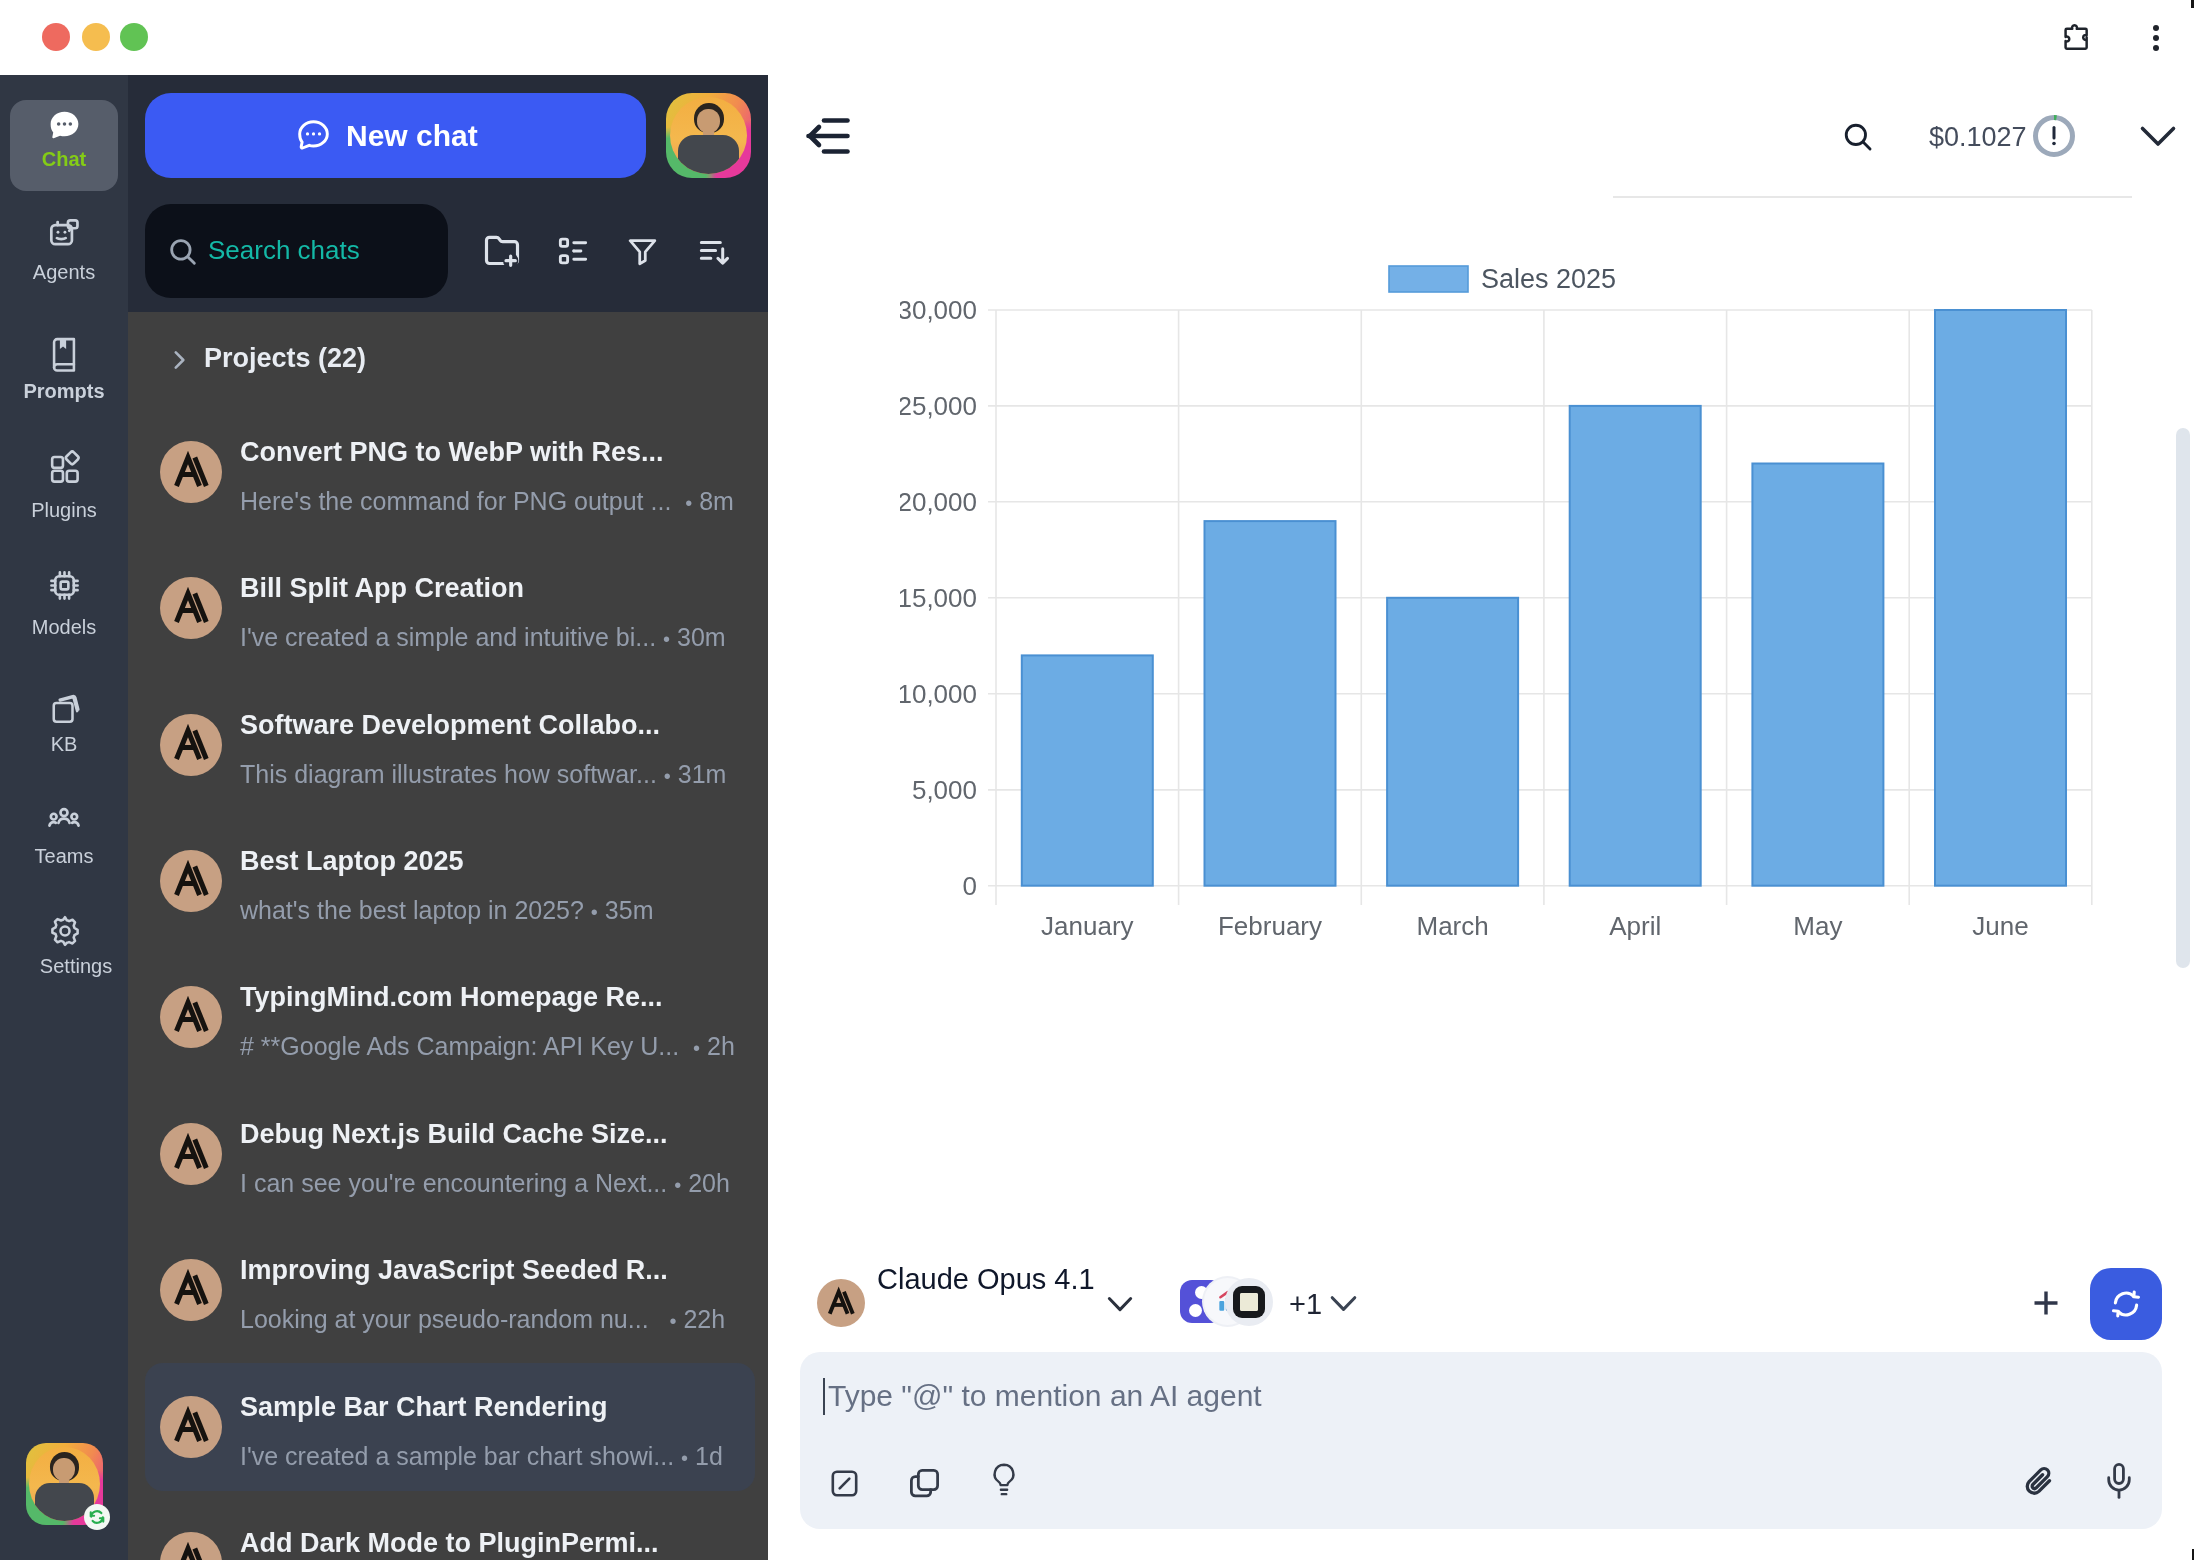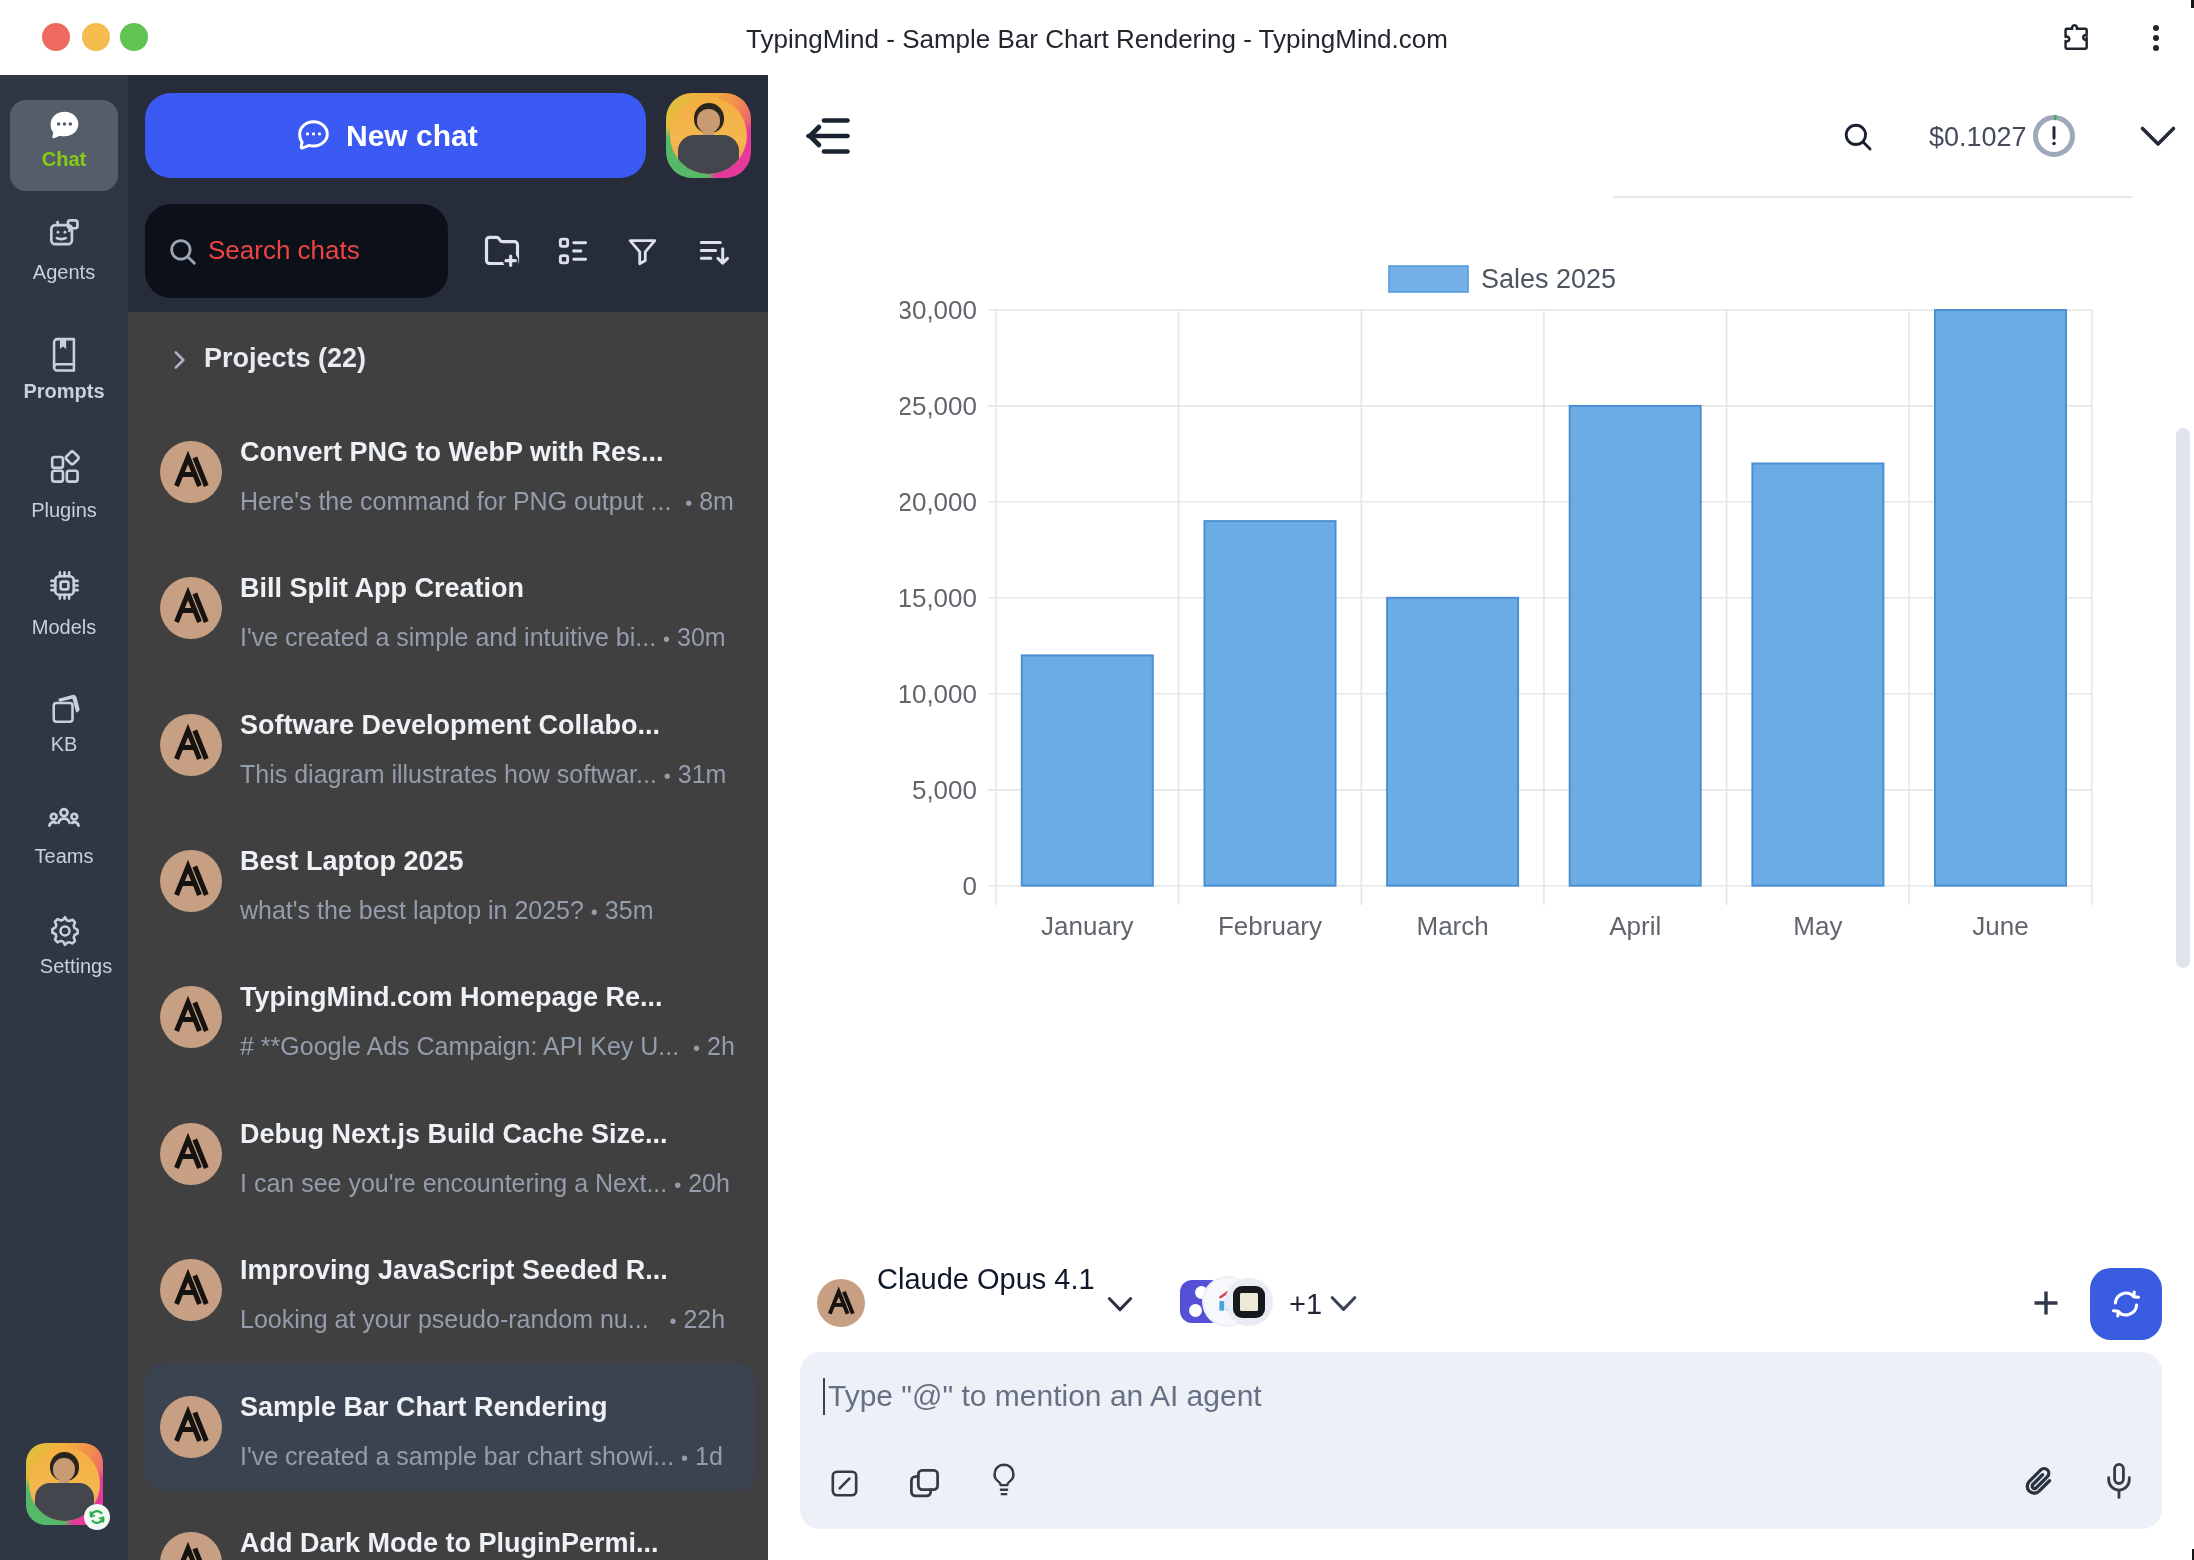--- a/index.html
+++ b/index.html
@@ -17,21 +17,20 @@
   .dot { font-size:20px; }
 </style>
 </head>
 <body>
 <div id="page">
 
   <div class="abs" id="titlebar" style="left:0;top:0;width:2194px;height:75px;background:#fff;">
     <div class="abs" style="left:42px;top:23px;width:28px;height:28px;border-radius:50%;background:#ee6a5f;"></div>
     <div class="abs" style="left:82px;top:23px;width:28px;height:28px;border-radius:50%;background:#f5bd4f;"></div>
     <div class="abs" style="left:120px;top:23px;width:28px;height:28px;border-radius:50%;background:#61c354;"></div>
-    <div class="abs" style="left:0;top:24px;width:2194px;text-align:center;font-size:26px;color:#22262e;font-weight:400;">TypingMind - Sample Bar Chart Rendering - TypingMind.com</div>
 
     <svg class="abs" style="left:2060px;top:21px;" width="32" height="34" viewBox="0 0 24 24" fill="none" stroke="#1f242c" stroke-width="2" stroke-linejoin="round">
       <path d="M20.5 11.3v8.2a1 1 0 0 1-1 1H4.5a1 1 0 0 1-1-1v-5.1c1.3.8 3-.1 3-1.7s-1.7-2.5-3-1.7V5.5a1 1 0 0 1 1-1h4.4c-.6-1.3.3-2.9 1.8-2.9s2.4 1.6 1.8 2.9h7a1 1 0 0 1 1 1v4.1c-1.3-.6-2.8.3-2.8 1.8 0 1.4 1.5 2.4 2.8 1.9z" transform="scale(0.93) translate(1,1)"></path>
     </svg>
 
     <div class="abs" style="left:2153px;top:25px;width:6px;height:6px;border-radius:50%;background:#20242b;"></div>
     <div class="abs" style="left:2153px;top:35px;width:6px;height:6px;border-radius:50%;background:#20242b;"></div>
     <div class="abs" style="left:2153px;top:45px;width:6px;height:6px;border-radius:50%;background:#20242b;"></div>
     <div class="abs" style="left:2191px;top:0;width:3px;height:8px;background:#151515;"></div>
   </div>
@@ -137,21 +136,21 @@
         <div class="abs" style="left:33px;top:32px;width:11px;height:8px;background:#c89b72;"></div>
         <div class="abs" style="left:8px;top:38px;width:61px;height:42px;border-radius:16px 16px 0 0;background:#43474d;"></div>
       </div>
     </div>
 
     <div class="abs" style="left:17px;top:129px;width:303px;height:94px;border-radius:26px;background:#0c1019;"></div>
     <svg class="abs" style="left:38px;top:160px;" width="34" height="34" viewBox="0 0 24 24" fill="none" stroke="#9aa4b2" stroke-width="2" stroke-linecap="round">
       <circle cx="10.5" cy="10.5" r="6.5"></circle>
         <path d="M15.5 15.5L20 20"></path>
     </svg>
-    <div class="abs" style="left:80px;top:160px;font-size:26px;color:#ef4444;">Search chats</div>
+    <div class="abs" style="left:80px;top:160px;font-size:26px;color:#14b8a6;">Search chats</div>
 
     <svg class="abs" style="left:354px;top:156px;" width="40" height="40" viewBox="0 0 24 24" fill="none" stroke="#dde2ea" stroke-width="1.9" stroke-linecap="round" stroke-linejoin="round">
       <path d="M19.5 19.5a1.8 1.8 0 0 0 1.8-1.8V8.2a1.8 1.8 0 0 0-1.8-1.8h-7.1a1.8 1.8 0 0 1-1.5-.8l-.73-1a1.8 1.8 0 0 0-1.5-.8H4.5a1.8 1.8 0 0 0-1.8 1.8v12.1a1.8 1.8 0 0 0 1.8 1.8z"></path>
       <circle cx="17.2" cy="17.8" r="4.6" fill="#262c39" stroke="none"></circle>
       <path d="M17.2 15v5.6M14.4 17.8h5.6" stroke-width="1.9"></path>
     </svg>
     <svg class="abs" style="left:426px;top:157px;" width="38" height="38" viewBox="0 0 24 24" fill="none" stroke="#dde2ea" stroke-width="1.8" stroke-linecap="round">
       <rect x="4" y="4.5" width="4.6" height="4.6" rx="1.2"></rect>
       <path d="M12.5 6.8H20"></path>
       <rect x="4" y="14.9" width="4.6" height="4.6" rx="1.2"></rect>

